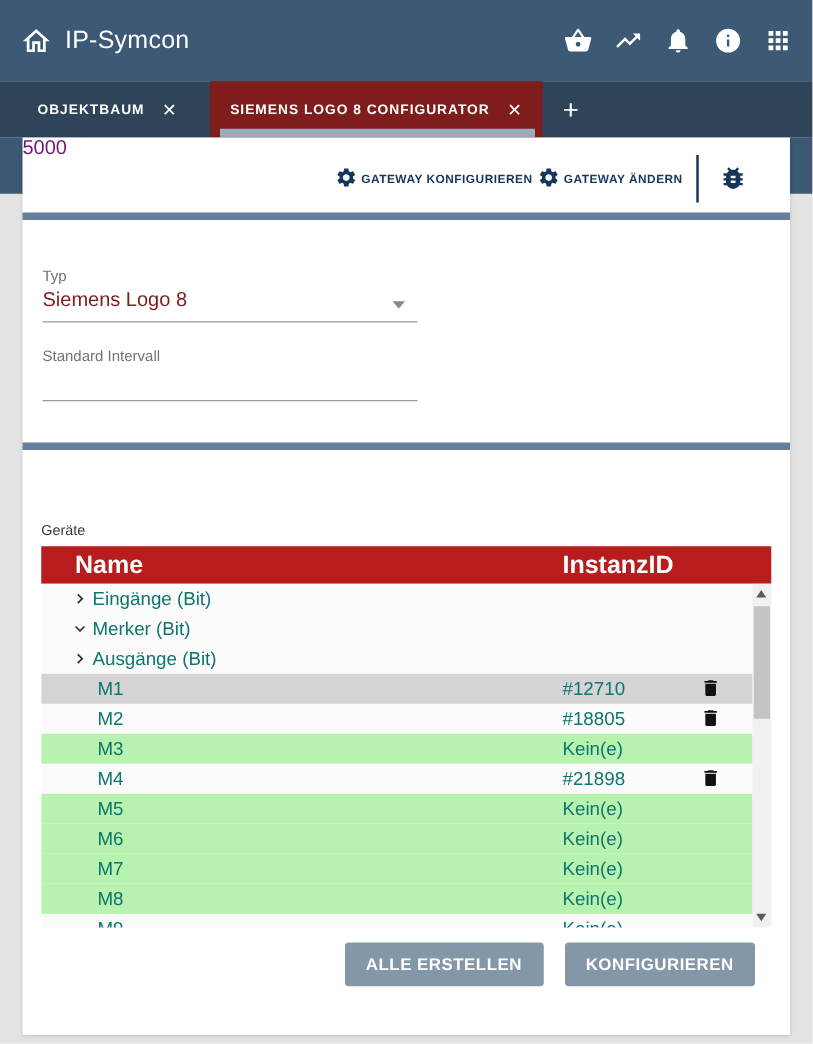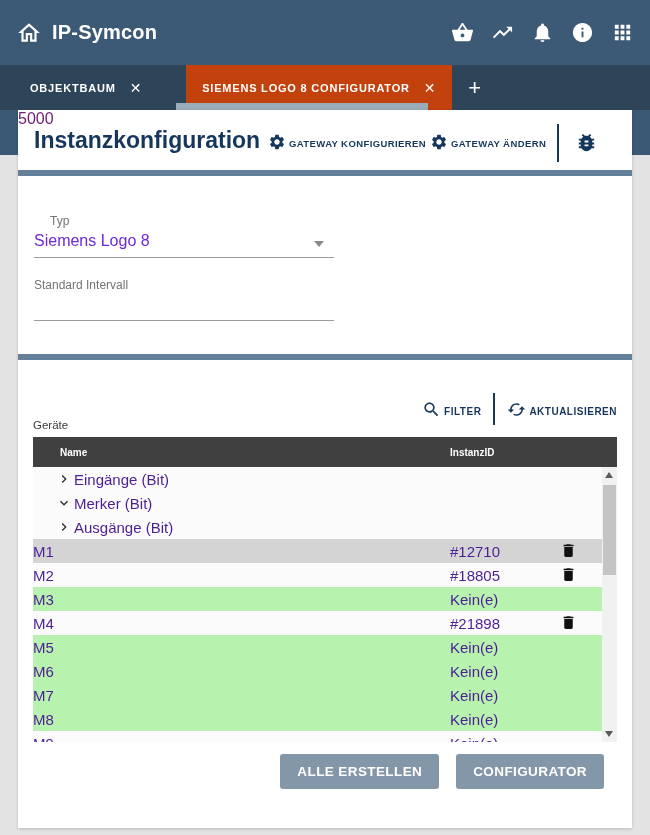--- a/index.html
+++ b/index.html
@@ -11,33 +11,33 @@
     overflow:hidden;
   }
   svg { display:block; }
 
   
   .topbar {
     position:absolute; left:0; top:0; width:650px; height:65px;
     background:#3c5a76; display:flex; align-items:center;
   }
   .brand { display:flex; align-items:center; gap:10px; margin-left:16px; color:#fff; }
-  .brand-title { font-size:20px; font-weight:bold; letter-spacing:.2px; }
+  .brand-title { font-size:20px; font-weight:normal; letter-spacing:.2px; }
   .top-icons { position:absolute; right:16px; top:0; height:65px; display:flex; align-items:center; gap:17px; color:#fff; }
   .top-icons svg { width:23px; height:23px; fill:#fff; }
 
   .tabbar {
     position:absolute; left:0; top:65px; width:650px; height:45px;
     background:#2d4459; display:flex; align-items:stretch; color:#fff;
   }
   .undertab-strip { position:absolute; left:0; top:110px; width:650px; height:45px; background:#3b5874; }
   .tab { display:flex; align-items:center; gap:14px; padding:12px 16px;
          font-size:11px; font-weight:bold; letter-spacing:.8px; cursor:default; }
   .tab.first { margin-left:14px; }
-  .tab.active { background:#c2410c; margin-left:28px; }
+  .tab.active { background:#7f1d1d; margin-left:10px; }
   .tab-close { font-size:14px; font-weight:normal; }
   .tab-add { display:flex; align-items:center; font-size:22px; font-weight:normal; margin-left:16px; }
   .active-indicator { position:absolute; left:176px; top:103px; width:252px; height:7px; background:#9aabb9; }
 
   
   .card {
     position:absolute; left:18px; top:110px; width:614px; height:718px;
     background:#ffffff; box-shadow:0 1px 3px rgba(0,0,0,.18);
   }
 
@@ -50,55 +50,55 @@
   .title-vdiv { position:absolute; left:539px; top:14px; width:2px; height:38px; background:#16365c; }
   .debug-btn { position:absolute; left:557px; top:21px; }
   .debug-btn svg { width:23px; height:23px; fill:#16365c; }
 
   .hdivider { position:absolute; left:0; width:614px; height:6px; background:#64809a; }
   .hdiv-1 { top:60px; }
   .hdiv-2 { top:244px; }
 
   
   .field-label { position:absolute; left:16px; font-size:12px; color:#737373; }
-  .field-value { position:absolute; left:16px; font-size:16px; color:#6d28d9; }
+  .field-value { position:absolute; left:16px; font-size:16px; color:#7f1d1d; }
   .field-line { position:absolute; left:16px; width:300px; height:1px; background:#9a9a9a; }
-  .lbl-typ { top:104px;margin-left:16px; } .val-typ { top:122px; width:300px; cursor:pointer; } .line-typ { top:147px; }
+  .lbl-typ { top:104px; } .val-typ { top:122px; width:300px; cursor:pointer; } .line-typ { top:147px; }
   .lbl-int { top:168px; }
   .val-int { top:184px; width:300px; border:none; outline:none; background:transparent;
              font-family:"Liberation Sans", sans-serif; font-size:16px; color:#701a75; }
   .line-int { top:210px; }
   .select-caret { position:absolute; left:296px; top:131px; width:0; height:0;
                   border-left:5px solid transparent; border-right:5px solid transparent;
                   border-top:6px solid #8a8a8a; }
 
   
   .list-toolbar { position:absolute; right:15px; top:281px; height:36px; display:flex; align-items:center; gap:12px; color:#16365c; }
   .tool-btn { display:flex; align-items:flex-end; gap:3px; cursor:pointer; }
   .tool-btn svg { width:19px; height:19px; fill:#16365c; }
   .tool-btn .lbl { font-size:10px; font-weight:bold; letter-spacing:.5px; padding-bottom:2px; }
   .tool-vdiv { width:2px; height:32px; background:#16365c; }
 
   .devices-label { position:absolute; left:15px; top:309px; font-size:11.5px; color:#3a3a3a; }
 
   
   .table { position:absolute; left:15px; top:327px; width:584px; height:305px; }
-  .thead { height:30px; background:#404040; color:#fff; position:relative;
-           display:flex; align-items:center; font-size:10px; font-weight:bold; }
+  .thead { height:30px; background:#b91c1c; color:#fff; position:relative;
+           display:flex; align-items:center; font-size:20px; font-weight:bold; }
   .th-name { margin-left:27px; }
   .th-instanz { position:absolute; left:417px; }
   .tbody { position:relative; height:275px; overflow:hidden; background:#fbfbfb; }
   .row { position:relative; width:569px; height:24px; display:flex; align-items:center;
-         font-size:15px; color:#4c1d95; cursor:default; }
+         font-size:15px; color:#0f766e; cursor:default; }
   .row.state-selected { background:#d4d4d4; }
   .row.state-new { background:#b7f2ae; }
   .row .chev { position:absolute; left:23px; top:4px; }
   .row .chev svg { width:16px; height:16px; fill:#2e2e2e; }
   .row.group .name { margin-left:41px; }
-  .row.item .name { }
+  .row.item .name { margin-left:45px; }
   .row .instanz { position:absolute; left:417px; }
   .row .trash { position:absolute; left:527px; top:3px; cursor:pointer; }
   .row .trash svg { width:17px; height:17px; fill:#111; }
 
   
   .scrollbar { position:absolute; right:0; top:0; width:15px; height:275px; background:#f1f1f1; }
   .sb-arrow { position:absolute; left:3px; width:0; height:0;
               border-left:4.5px solid transparent; border-right:4.5px solid transparent; }
   .sb-up { top:5px; border-bottom:6px solid #5a5a5a; }
   .sb-down { bottom:5px; border-top:6px solid #5a5a5a; }
@@ -160,21 +160,20 @@
     <span>SIEMENS LOGO 8 CONFIGURATOR</span>
     <span class="tab-close">✕</span>
   </div>
   <div class="tab-add">+</div>
 </div>
 <div class="undertab-strip"></div>
 <div class="active-indicator"></div>
 
 <div class="card">
 
-  <div class="page-title">Instanzkonfiguration</div>
 
   <div class="title-action act-1">
     <span>
       <svg viewBox="0 0 24 24">
           <path d="M19.14 12.94c.04-.3.06-.61.06-.94 0-.32-.02-.64-.07-.94l2.03-1.58c.18-.14.23-.41.12-.61l-1.92-3.32c-.12-.22-.37-.29-.59-.22l-2.39.96c-.5-.38-1.03-.7-1.62-.94l-.36-2.54c-.04-.24-.24-.41-.48-.41h-3.84c-.24 0-.43.17-.47.41l-.36 2.54c-.59.24-1.13.57-1.62.94l-2.39-.96c-.22-.08-.47 0-.59.22L2.74 8.87c-.12.21-.08.47.12.61l2.03 1.58c-.05.3-.09.63-.09.94s.02.64.07.94l-2.03 1.58c-.18.14-.23.41-.12.61l1.92 3.32c.12.22.37.29.59.22l2.39-.96c.5.38 1.03.7 1.62.94l.36 2.54c.05.24.24.41.48.41h3.84c.24 0 .44-.17.47-.41l.36-2.54c.59-.24 1.13-.56 1.62-.94l2.39.96c.22.08.47 0 .59-.22l1.92-3.32c.12-.22.07-.47-.12-.61l-2.01-1.58zM12 15.6c-1.98 0-3.6-1.62-3.6-3.6s1.62-3.6 3.6-3.6 3.6 1.62 3.6 3.6-1.62 3.6-3.6 3.6z"></path>
         </svg>
     </span>
     <span class="lbl">GATEWAY KONFIGURIEREN</span>
   </div>
 
@@ -203,39 +202,20 @@
   <div class="select-caret"></div>
   <div class="field-line line-typ"></div>
 
   <div class="field-label lbl-int">Standard Intervall</div>
   <input class="val-int" value="5000" style="">
   <div class="field-line line-int"></div>
 
   <div class="hdivider hdiv-2"></div>
 
   
-  <div class="list-toolbar">
-    <div class="tool-btn">
-      <span>
-        <svg viewBox="0 0 24 24">
-            <path d="M15.5 14h-.79l-.28-.27C15.41 12.59 16 11.11 16 9.5 16 5.91 13.09 3 9.5 3S3 5.91 3 9.5 5.91 16 9.5 16c1.61 0 3.09-.59 4.23-1.57l.27.28v.79l5 4.99L20.49 19l-4.99-5zm-6 0C7.01 14 5 11.99 5 9.5S7.01 5 9.5 5 14 7.01 14 9.5 11.99 14 9.5 14z"></path>
-          </svg>
-      </span>
-      <span class="lbl">FILTER</span>
-    </div>
-    <div class="tool-vdiv"></div>
-    <div class="tool-btn">
-      <span>
-        <svg viewBox="0 0 24 24">
-            <path d="M19 8l-4 4h3c0 3.31-2.69 6-6 6-1.01 0-1.97-.25-2.8-.7l-1.46 1.46C8.97 19.54 10.43 20 12 20c4.42 0 8-3.58 8-8h3l-4-4zM6 12c0-3.31 2.69-6 6-6 1.01 0 1.97.25 2.8.7l1.46-1.46C15.03 4.46 13.57 4 12 4c-4.42 0-8 3.58-8 8H1l4 4 4-4H6z"></path>
-          </svg>
-      </span>
-      <span class="lbl">AKTUALISIEREN</span>
-    </div>
-  </div>
 
   <div class="devices-label">Geräte</div>
 
   
   <div class="table">
     <div class="thead">
       <span class="th-name">Name</span>
       <span class="th-instanz">InstanzID</span>
     </div>
     <div class="tbody">
@@ -321,16 +301,16 @@
         <div class="sb-arrow sb-up"></div>
         <div class="sb-thumb"></div>
         <div class="sb-arrow sb-down"></div>
       </div>
     </div>
   </div>
 
   
   <div class="footer-buttons">
     <button class="btn">ALLE ERSTELLEN</button>
-    <button class="btn">CONFIGURATOR</button>
+    <button class="btn">KONFIGURIEREN</button>
   </div>
 
 </div>
 
 </body></html>

